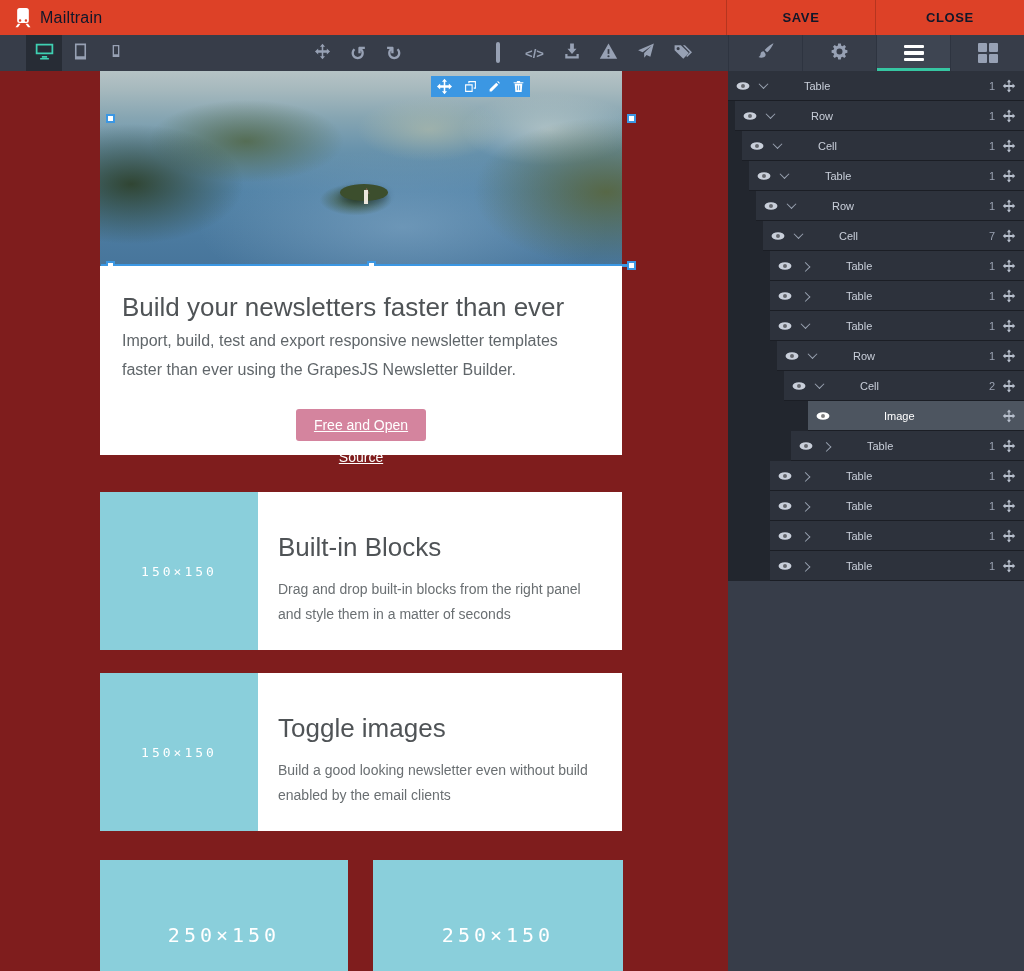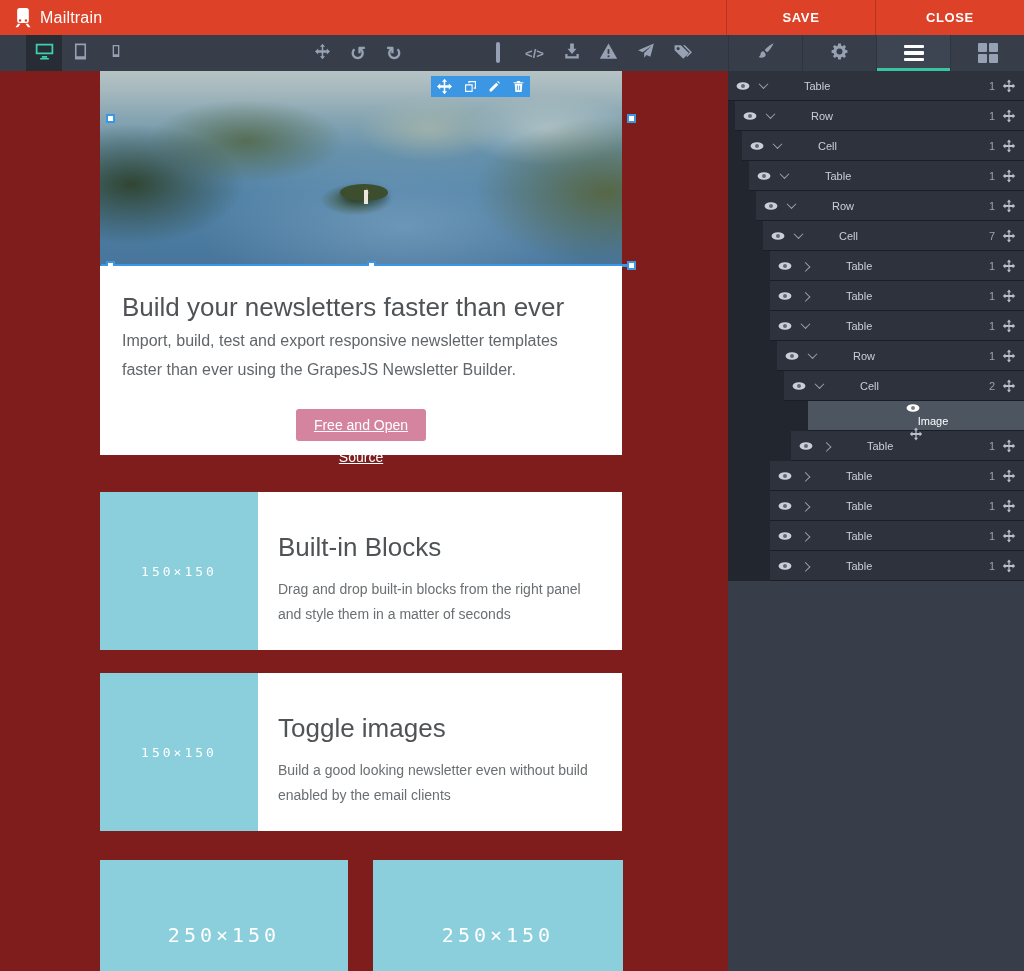--- a/index.html
+++ b/index.html
@@ -1,19 +1,19 @@
 <!DOCTYPE html>
 <html><head>
 <meta charset="utf-8">
 <style>
   * { margin:0; padding:0; box-sizing:border-box; }
   html,body { width:1024px; height:971px; overflow:hidden; font-family:"Liberation Sans", sans-serif; background:#e9ebed; }
 
   
-  .topbar { height:35px; background:#dd4127; display:flex; align-items:stretch; color:#ffffff; }
+  .topbar { height:35px; background:#dd4127; display:flex; align-items:stretch; color:#0f172a; }
   .brand { display:flex; align-items:center; gap:7px; padding-left:13px; flex:1; }
   .brand svg { display:block; }
   .brand-title { font-size:16px; letter-spacing:.2px; }
   .topbtn { width:149px; display:flex; align-items:center; justify-content:center;
             font-weight:bold; font-size:13px; letter-spacing:.6px; cursor:pointer;
             border-left:1px solid rgba(0,0,0,.18); }
 
   
   .toolbar { position:relative; height:36px; background:#373d49; }
   .tgroup { position:absolute; top:0; height:36px; display:flex; }
@@ -508,21 +508,21 @@
             <span class="l-spacer"></span>
             <span class="l-count">2</span>
             <span class="l-move">
               <svg width="14" height="14" viewBox="0 0 24 24" fill="currentColor">
                 <path d="M12 1l3.6 4.4h-2.5v5h5V7.9L22.6 12l-4.5 4.1v-2.5h-5v5h2.5L12 23l-3.6-4.4h2.5v-5h-5v2.5L1.4 12l4.5-4.1v2.5h5v-5H8.4z"></path>
               </svg>
             </span>
           </div>
         </div>
         <div class="layer-line">
-          <div class="layer-row selected" style="margin-left: 80px; flex-direction: column;">
+          <div class="layer-row selected" style="margin-left: 80px;">
             <span class="l-eye">
               <svg width="14" height="14" viewBox="0 0 24 16" fill="currentColor">
                 <ellipse cx="12" cy="8" rx="11" ry="6.5"></ellipse>
                 <circle cx="12" cy="8" r="3.4" fill="rgba(0,0,0,.5)"></circle>
               </svg>
             </span>
             <span class="l-chev"></span>
             <span class="l-label">Image</span>
             <span class="l-spacer"></span>
             <span class="l-count"></span>

